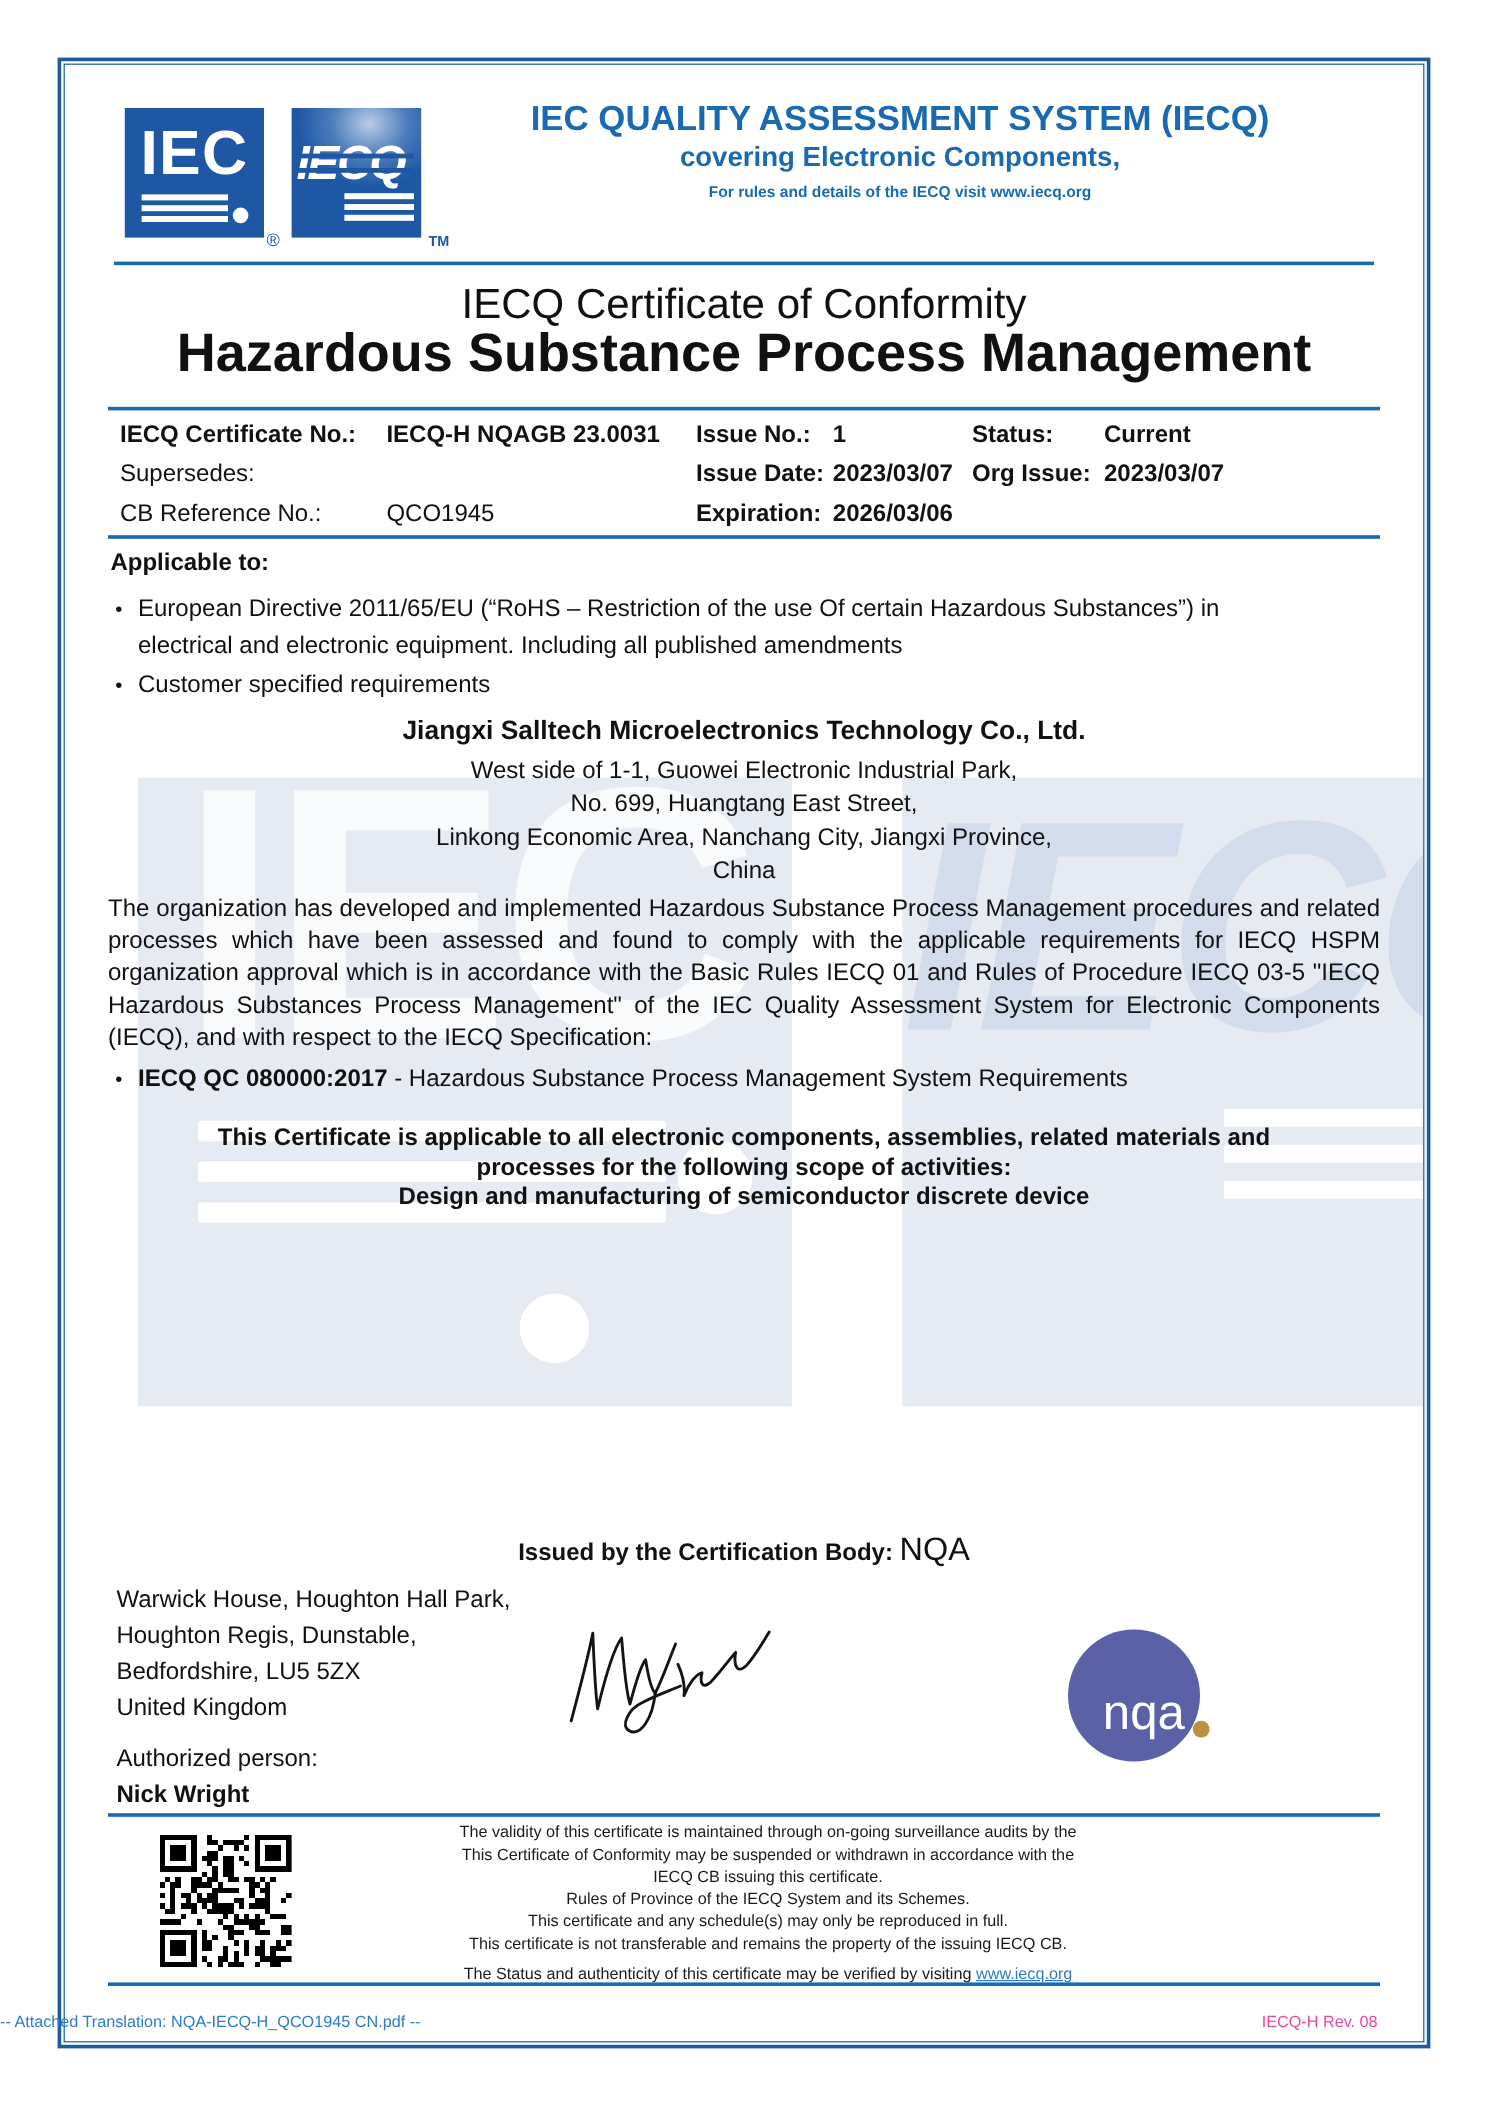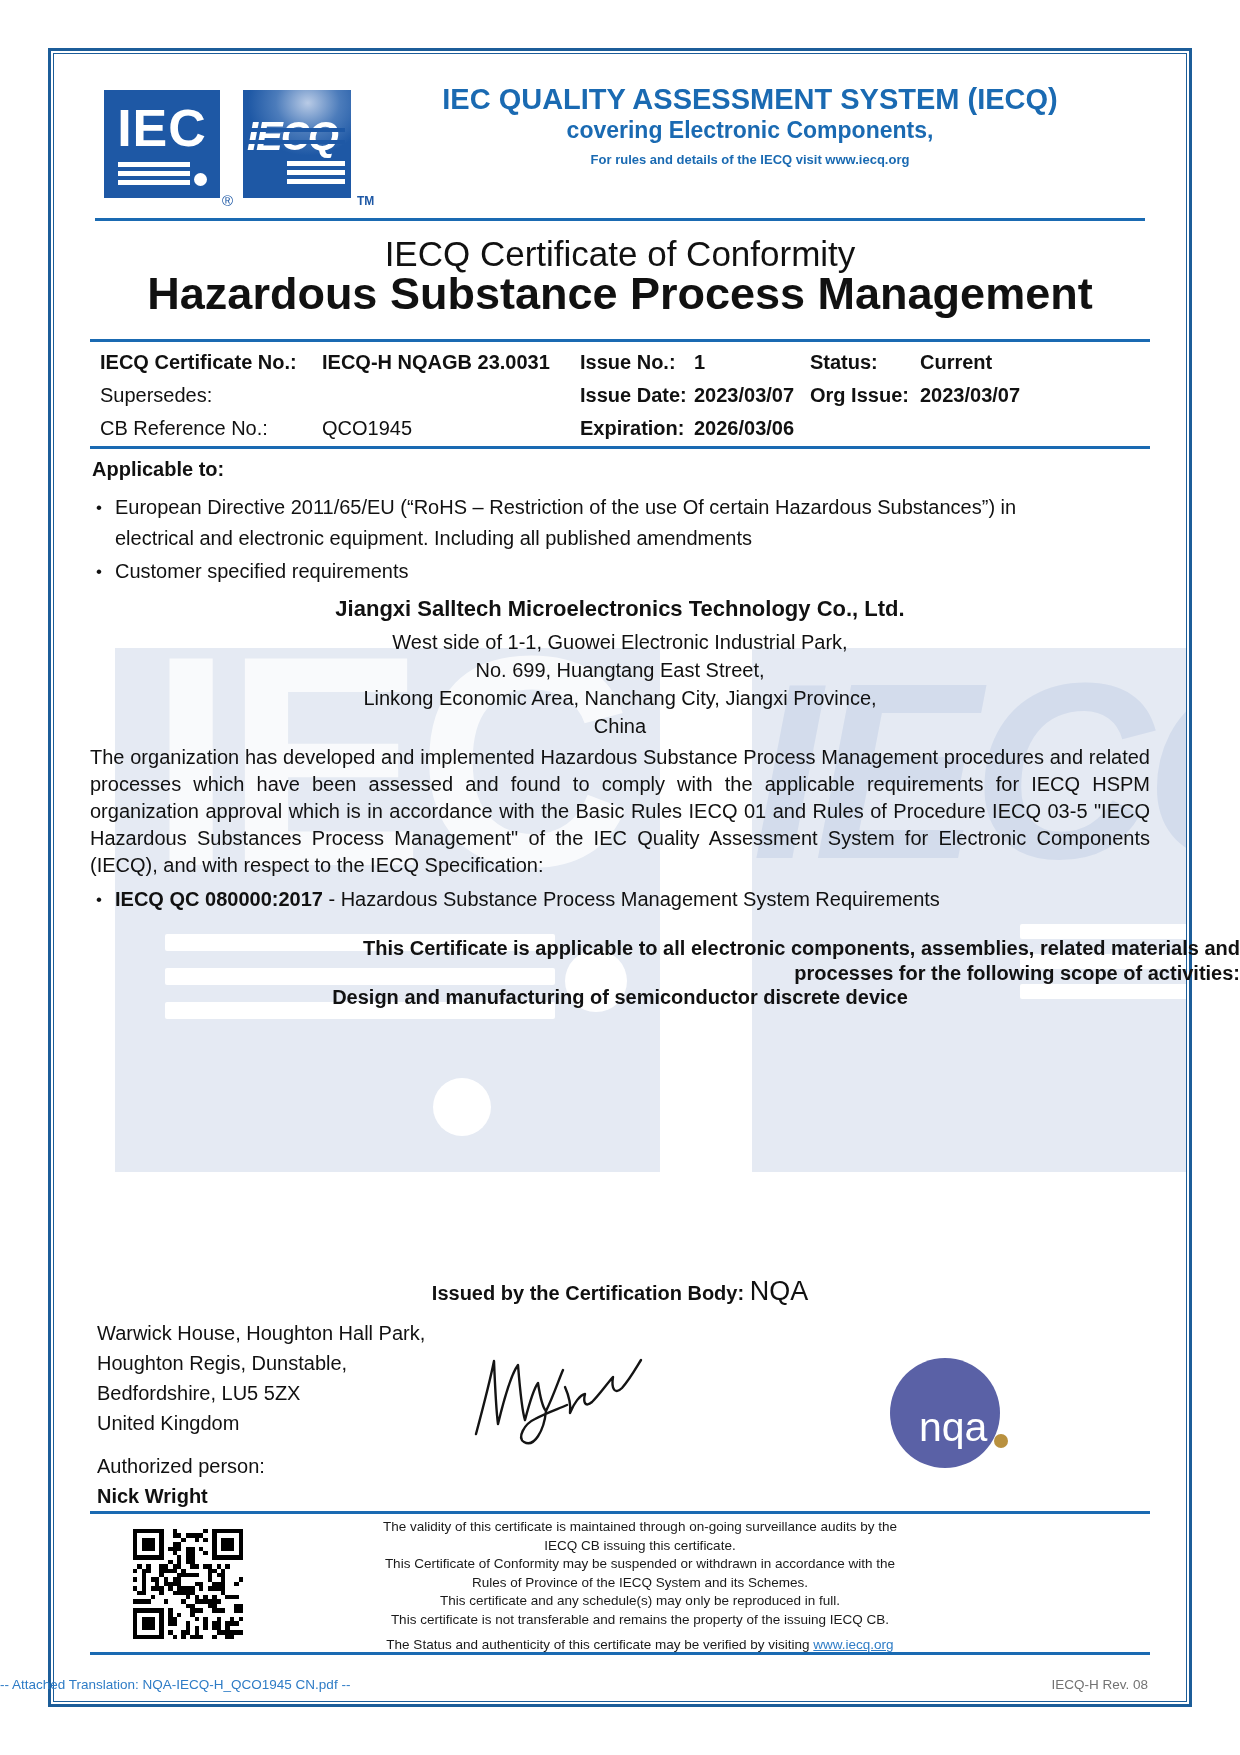--- a/index.html
+++ b/index.html
@@ -52,21 +52,21 @@
   .cert-table{left:100px;top:346px;width:1050px;display:grid;grid-template-columns:222px 258px 114px 116px 110px 1fr;font-size:20px;line-height:33px;}
   .cert-table .b{font-weight:bold;}
 
   .sec-heading{left:92px;top:458px;font-size:20px;font-weight:bold;}
   .bullet-row{left:96px;display:flex;font-size:20px;line-height:31px;}
   .bullet-glyph{width:19px;font-size:17px;line-height:31px;}
   .bullet-text{width:945px;}
   .company-name{left:0;right:0;top:596px;text-align:center;font-size:22px;font-weight:bold;}
   .addr-line{left:0;right:0;text-align:center;font-size:20px;line-height:28px;}
   .body-par{left:90px;top:744px;width:1060px;font-size:20px;line-height:27px;text-align:justify;}
-  .scope-intro{left:0;right:0;top:936px;text-align:right;font-size:20px;font-weight:bold;line-height:25px;}
+  .scope-intro{left:0;right:0;top:936px;text-align:center;font-size:20px;font-weight:bold;line-height:25px;}
   .scope-intro .inner{display:inline-block;max-width:890px;}
   .scope-line{left:0;right:0;top:986px;text-align:center;font-size:20px;font-weight:bold;}
 
   .issued-line{left:0;right:0;top:1276px;text-align:center;}
   .issued-label{font-size:20px;font-weight:bold;}
   .issued-name{font-size:27px;font-weight:400;}
   .issuer-addr{left:97px;font-size:20px;line-height:30px;}
   .auth-label{left:97px;top:1455px;font-size:20px;}
   .auth-name{left:97px;top:1485px;font-size:20px;font-weight:bold;}
 
@@ -74,21 +74,21 @@
   .nqa-logo{left:890px;top:1358px;width:110px;height:110px;background:var(--nqa-purple);border-radius:50%;}
   .nqa-text{position:absolute;left:29px;top:46px;font-size:41px;color:#fff;letter-spacing:0;}
   .nqa-dot{position:absolute;left:104px;top:76px;width:14px;height:14px;border-radius:50%;background:var(--nqa-gold);}
 
   .qr{left:133px;top:1528px;width:110px;height:112px;}
   .fine-print{left:330px;top:1518px;width:620px;text-align:center;font-size:13.5px;line-height:18.5px;color:#1a1a1a;}
   .fine-print .verify{margin-top:7px;}
   .fine-print a{color:var(--link-blue);text-decoration:underline;}
 
   .footer-translation{left:0;right:0;top:1677px;text-align:left;font-size:13.5px;color:var(--link-blue);}
-  .footer-rev{top:1677px;right:92px;font-size:13.5px;color:#737373;}
+  .footer-rev{top:1677px;right:92px;font-size:13.5px;color:#ec4899;}
 </style>
 </head>
 <body>
 
 <div class="page">
 
   <div>
     <div class="wm-square" style="left:115px;top:648px;width:545px;height:524px;">
       <div class="wm-letters">IEC</div>
       <div class="wm-bar" style="left:50px;top:286px;width:390px;height:17px;"></div>
@@ -418,22 +418,22 @@
         <rect x="14" y="24" width="1" height="1" fill="#000"></rect>
         <rect x="15" y="24" width="1" height="1" fill="#000"></rect>
         <rect x="18" y="24" width="1" height="1" fill="#000"></rect>
         <rect x="21" y="24" width="1" height="1" fill="#000"></rect>
         <rect x="22" y="24" width="1" height="1" fill="#000"></rect>
       </svg>
   </div>
 
   <div class="abs fine-print">
     <div>The validity of this certificate is maintained through on-going surveillance audits by the</div>
+    <div>This Certificate of Conformity may be suspended or withdrawn in accordance with the</div>
     <div>IECQ CB issuing this certificate.</div>
-    <div>This Certificate of Conformity may be suspended or withdrawn in accordance with the</div>
     <div>Rules of Province of the IECQ System and its Schemes.</div>
     <div>This certificate and any schedule(s) may only be reproduced in full.</div>
     <div>This certificate is not transferable and remains the property of the issuing IECQ CB.</div>
     <div class="verify">
       <span>The Status and authenticity of this certificate may be verified by visiting </span><a href="#">www.iecq.org</a>
     </div>
   </div>
 
   <div class="rule" style="left:90px;top:1652px;width:1060px;height:3px;"></div>
 

